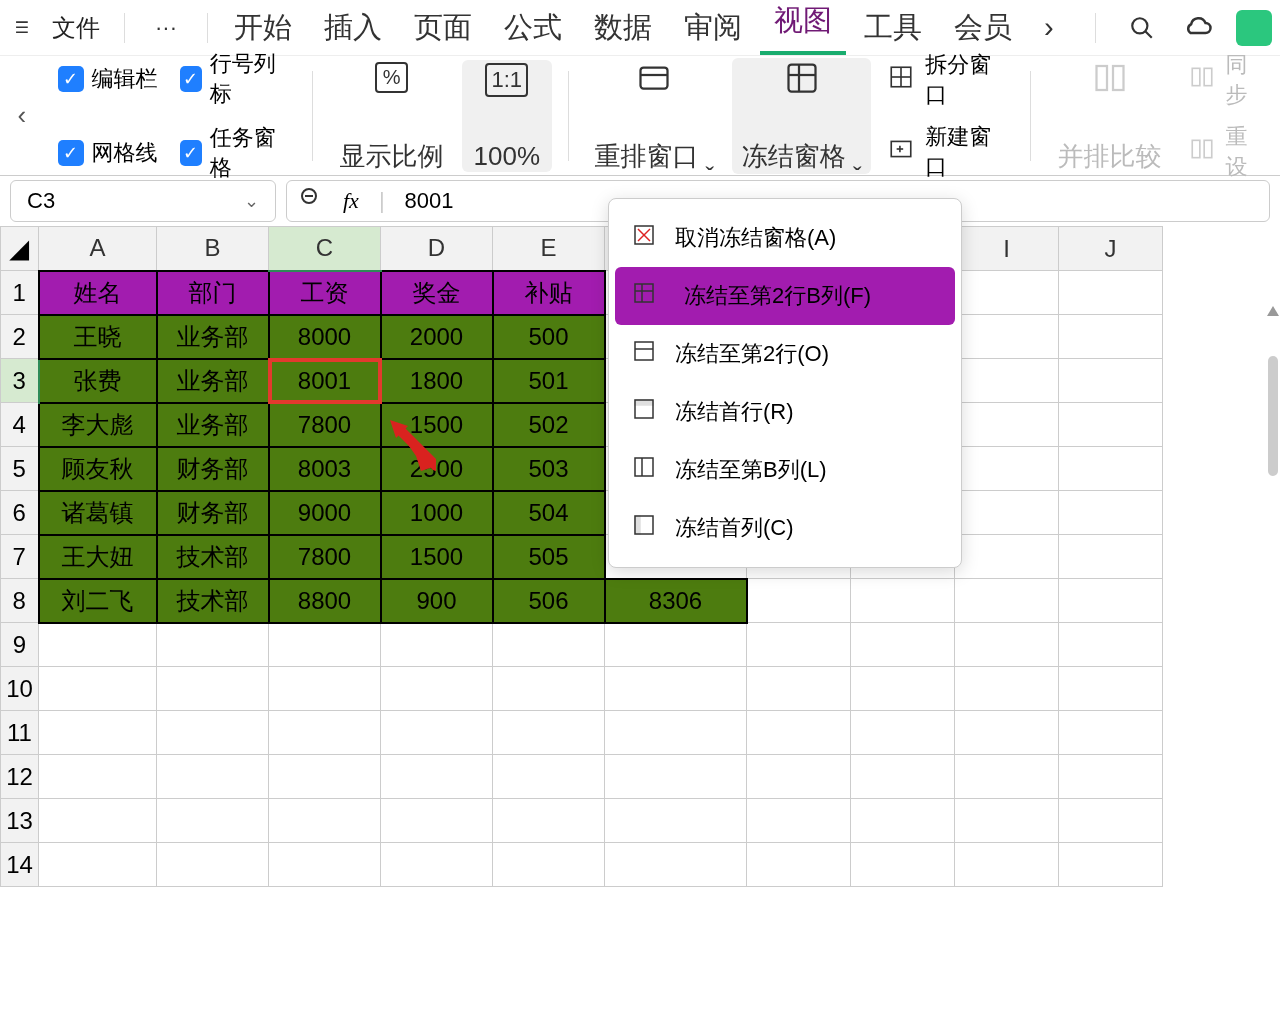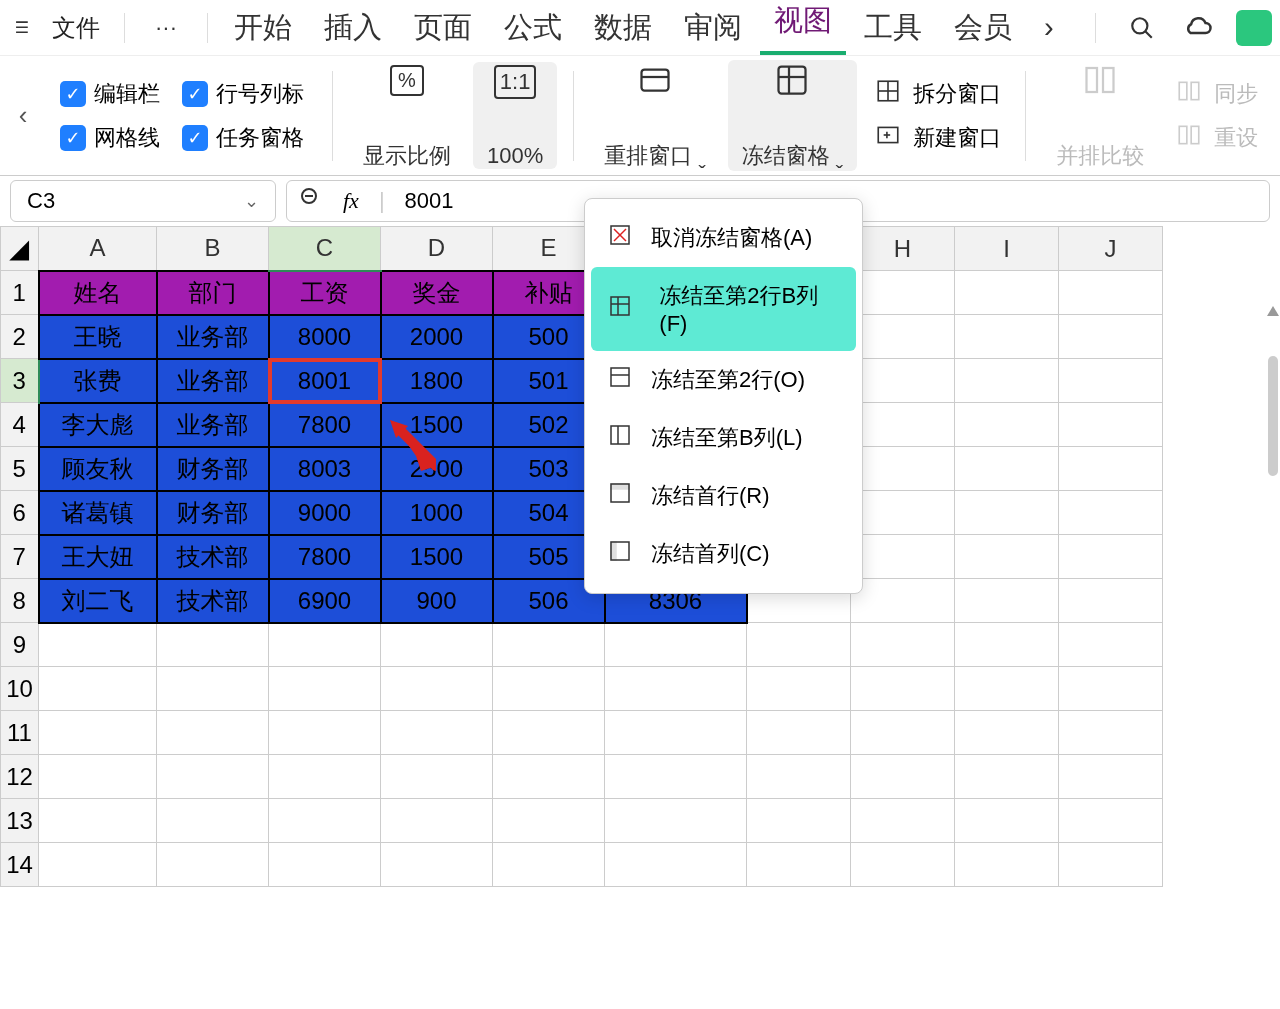--- a/index.html
+++ b/index.html
@@ -20,21 +20,21 @@
 
 .ribbon { display: flex; align-items: center; height: 120px; padding: 8px 6px; gap: 8px; background: #fff; border-bottom: 1px solid #ccc; }
 .collapse-btn { width: 34px; height: 100px; display: flex; align-items: center; justify-content: center; font-size: 26px; color: #555; cursor: pointer; }
 .chk-grid { display: grid; grid-template-columns: auto auto; gap: 14px 22px; padding: 0 12px; }
 .chk { display: flex; align-items: center; gap: 8px; font-size: 22px; cursor: pointer; }
 .chk-box { width: 26px; height: 26px; border-radius: 5px; background: #1f7fff; display: flex; align-items: center; justify-content: center; color: #fff; font-size: 18px; }
 .vsep { width: 1px; height: 90px; background: #ddd; margin: 0 8px; }
 .btn-col { display: flex; flex-direction: column; align-items: center; justify-content: center; gap: 10px; padding: 0 14px; cursor: pointer; min-width: 80px; }
 .btn-col.boxed { background: #f0f0f0; border-radius: 6px; }
 .btn-icon { font-size: 32px; color: #333; height: 40px; display: flex; align-items: center; }
-.btn-lbl { font-size: 22px; color: #333; white-space: nowrap; margin-top: 31px; }
+.btn-lbl { font-size: 26px; color: #333; white-space: nowrap; margin-top: 31px; }
 .btn-lbl.dis { color: #bbb; }
 .btn-stack { display: flex; flex-direction: column; gap: 12px; padding: 0 8px; align-items: flex-end; }
 .btn-row { display: flex; align-items: center; gap: 10px; font-size: 22px; cursor: pointer; }
 .btn-row .ic { width: 30px; text-align: center; font-size: 24px; }
 
 
 .fbar { display: flex; height: 50px; gap: 10px; padding: 4px 10px; }
 .namebox { width: 266px; height: 42px; border: 1px solid #ccc; border-radius: 6px; display: flex; align-items: center; justify-content: space-between; padding: 0 16px; font-size: 22px; }
 .caret { font-size: 18px; color: #666; }
 .formula-area { flex: 1; height: 42px; border: 1px solid #ccc; border-radius: 6px; display: flex; align-items: center; padding: 0 12px; gap: 20px; font-size: 22px; }
@@ -42,31 +42,31 @@
 
 
 .grid-wrap { position: relative; }
 .sheet { border-collapse: collapse; table-layout: fixed; }
 .sheet th, .sheet td { border: 1px solid #ccc; font-size: 24px; text-align: center; height: 44px; }
 .corner { width: 38px; background: #f2f2f2; }
 .colhdr { background: #f2f2f2; color: #333; font-weight: normal; }
 .colhdr.sel { background: #d6ead0; border-bottom: 2px solid #2e8b57; }
 .rowhdr { width: 38px; background: #f2f2f2; font-weight: normal; }
 .rowhdr.sel { background: #d6ead0; border-right: 2px solid #2e8b57; }
-.datacell { border: 2px solid #000 !important; background: #1d4ed8; }
+.datacell { border: 2px solid #000 !important; background: #4d7c0f; }
 .hdr-a { background: #a21caf; border: 2px solid #000 !important; }
 .colA { width: 118px; } .colB { width: 112px; } .colC { width: 112px; } .colD { width: 112px; } .colE { width: 112px; } .colF { width: 142px; }
 .colRest { width: 104px; }
 .sel-cell { outline: 4px solid #e33a2e; outline-offset: -3px; position: relative; }
 .arrow { position: absolute; pointer-events: none; }
 
 
-.dropdown { position: absolute; top: 198px; left: 584px; width: 279px; background: #fff; border: 1px solid #ccc; border-radius: 8px; box-shadow: 0 4px 18px rgba(0,0,0,0.15); padding: 10px 6px; z-index: 10; }
+.dropdown { position: absolute; top: 198px; left: 608px; width: 354px; background: #fff; border: 1px solid #ccc; border-radius: 8px; box-shadow: 0 4px 18px rgba(0,0,0,0.15); padding: 10px 6px; z-index: 10; }
 .dd-item { display: flex; align-items: center; gap: 16px; padding: 14px 14px; font-size: 22px; cursor: pointer; border-radius: 6px; }
-.dd-item.hl { background: #5eead4; gap: 25px; }
+.dd-item.hl { background: #a21caf; gap: 25px; }
 .dd-ic { width: 30px; text-align: center; font-size: 24px; color: #333; }
 
 .scroll-v { position: absolute; right: 0; top: 300px; width: 14px; height: 640px; }
 .scroll-knob { width: 10px; height: 120px; background: #ccc; border-radius: 6px; margin: 40px auto 0; }
 .tri-up { width: 0; height: 0; border-left: 6px solid transparent; border-right: 6px solid transparent; border-bottom: 10px solid #999; margin: 6px auto; }
 </style>
 </head>
 <body>
 
 <div class="menubar">
@@ -334,21 +334,21 @@
     <td></td>
           <td></td>
           <td></td>
           <td></td>
           <td></td>
   </tr>
   <tr>
     <th class="rowhdr">8</th>
     <td class="datacell">刘二飞</td>
     <td class="datacell">技术部</td>
-    <td class="datacell">6900</td>
+    <td class="datacell">8800</td>
     <td class="datacell">900</td>
     <td class="datacell">506</td>
     <td class="datacell">8306</td>
     <td></td>
           <td></td>
           <td></td>
           <td></td>
   </tr>
   <tr>
           <th class="rowhdr">9</th>
@@ -458,30 +458,30 @@
   <div class="dd-item">
     <span class="dd-ic"><svg width="24" height="24" viewBox="0 0 24 24" fill="none" stroke="#333" stroke-width="1.5">
           <rect x="3" y="3" width="18" height="18"></rect>
           <line x1="3" y1="10" x2="21" y2="10"></line>
         </svg></span>
     <span>冻结至第2行(O)</span>
   </div>
   <div class="dd-item">
     <span class="dd-ic"><svg width="24" height="24" viewBox="0 0 24 24" fill="none" stroke="#333" stroke-width="1.5">
           <rect x="3" y="3" width="18" height="18"></rect>
+          <rect x="3" y="3" width="18" height="5" fill="#333" opacity="0.15"></rect>
+        </svg></span>
+    <span>冻结首行(R)</span>
+  </div>
+  <div class="dd-item">
+    <span class="dd-ic"><svg width="24" height="24" viewBox="0 0 24 24" fill="none" stroke="#333" stroke-width="1.5">
+          <rect x="3" y="3" width="18" height="18"></rect>
           <line x1="10" y1="3" x2="10" y2="21"></line>
         </svg></span>
     <span>冻结至第B列(L)</span>
-  </div>
-  <div class="dd-item">
-    <span class="dd-ic"><svg width="24" height="24" viewBox="0 0 24 24" fill="none" stroke="#333" stroke-width="1.5">
-          <rect x="3" y="3" width="18" height="18"></rect>
-          <rect x="3" y="3" width="18" height="5" fill="#333" opacity="0.15"></rect>
-        </svg></span>
-    <span>冻结首行(R)</span>
   </div>
   <div class="dd-item">
     <span class="dd-ic"><svg width="24" height="24" viewBox="0 0 24 24" fill="none" stroke="#333" stroke-width="1.5">
           <rect x="3" y="3" width="18" height="18"></rect>
           <rect x="3" y="3" width="5" height="18" fill="#333" opacity="0.15"></rect>
         </svg></span>
     <span>冻结首列(C)</span>
   </div>
 </div>
 

